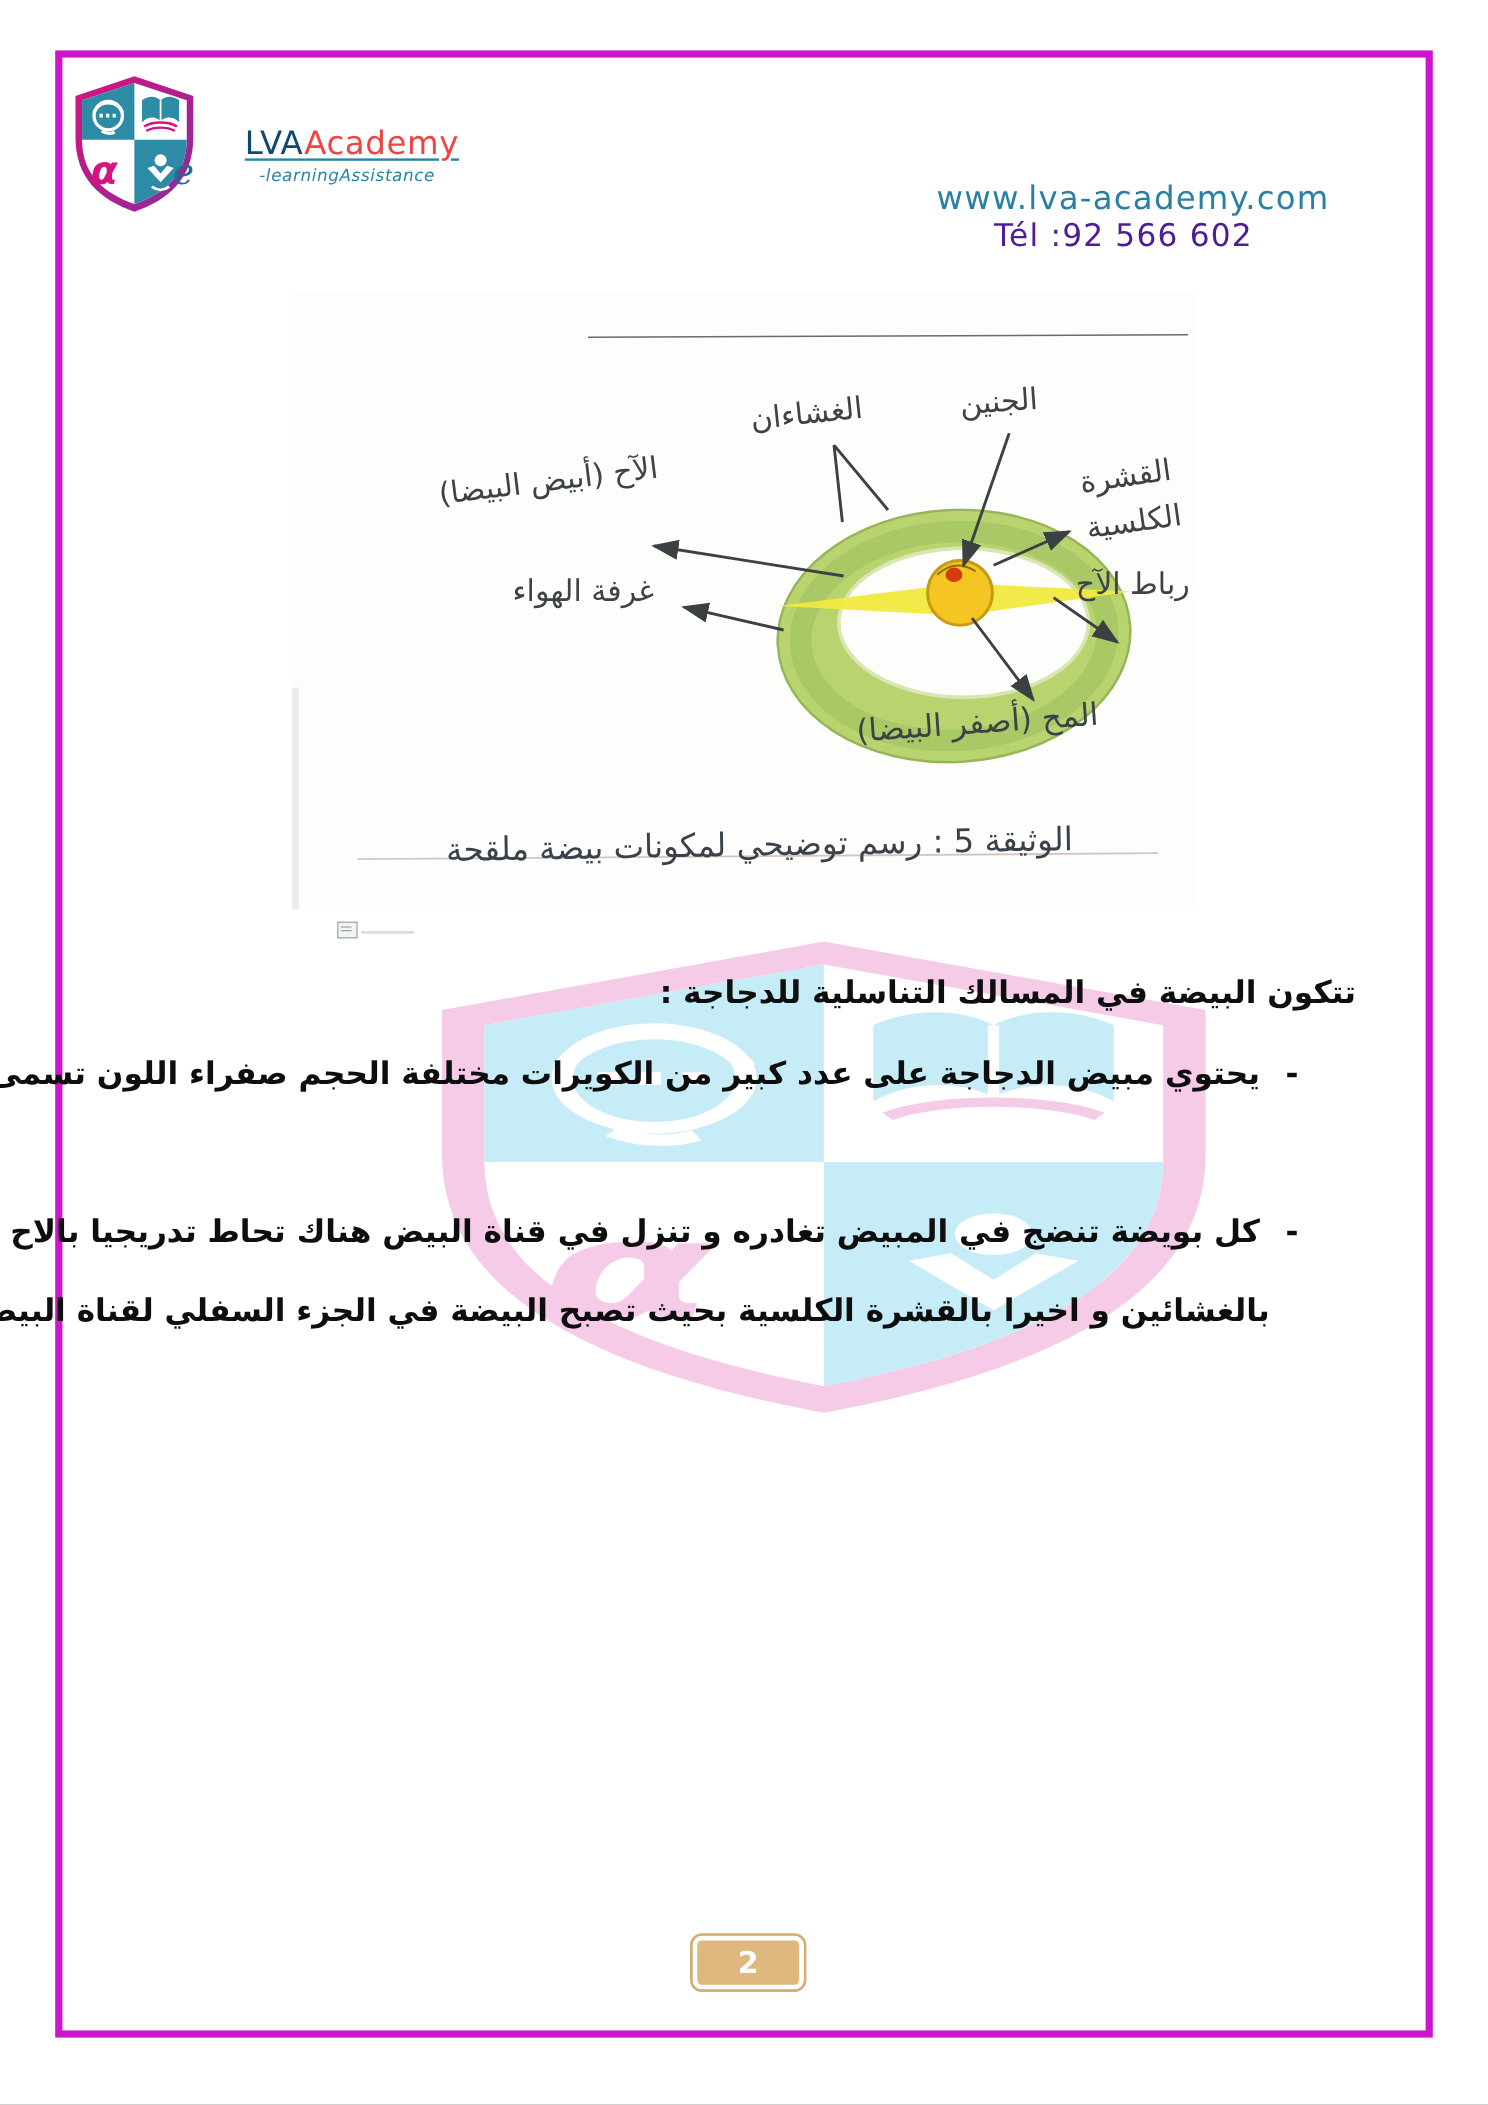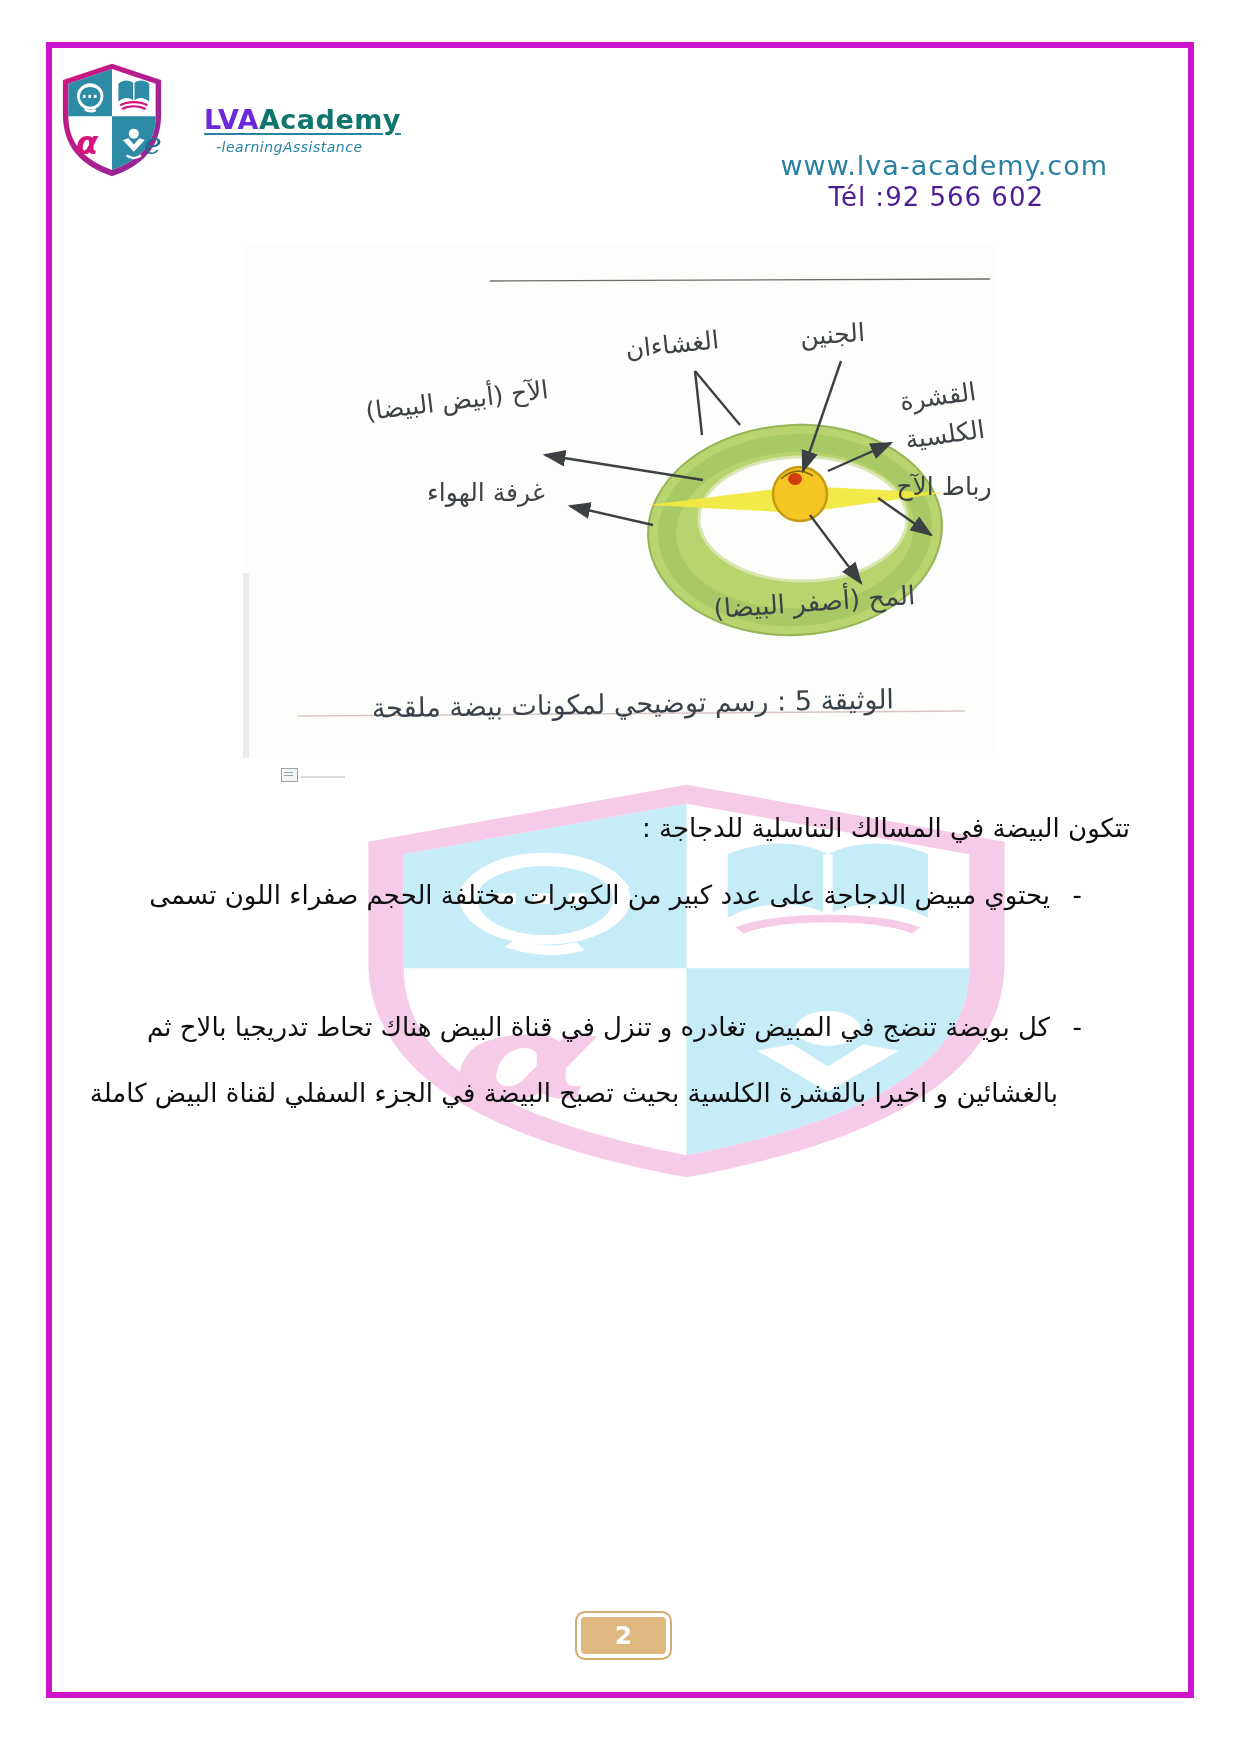--- a/index.html
+++ b/index.html
@@ -6,41 +6,41 @@
   #page{position:relative;width:1240px;height:1754px;background:#ffffff;overflow:hidden;
         font-family:"DejaVu Sans",sans-serif;margin:0 auto;}
   
   #frame{position:absolute;left:46px;top:42px;width:1136px;height:1644px;
          border:6px solid #cd15cd;}
   
   #logo{position:absolute;left:56px;top:60px;width:112px;height:120px;}
   #brand{position:absolute;left:204px;top:104px;white-space:nowrap;
          font-size:27px;letter-spacing:.5px;
          text-decoration:underline;text-decoration-color:#2a84a4;text-underline-offset:4px;}
-  #brand .b1{color:#6d28d9;font-weight:700;}
-  #brand .b2{color:#0f766e;font-weight:700;}
+  #brand .b1{color:#0c4a6e;font-weight:400;}
+  #brand .b2{color:#ef4444;font-weight:400;}
   #tagline{position:absolute;left:216px;top:139px;font-size:14px;color:#2a84a4;letter-spacing:.5px;font-style:italic;}
   #script-e{position:absolute;left:144px;top:126px;font-family:"DejaVu Serif",serif;
             font-style:italic;font-size:30px;color:#1d6f8d;}
   #website{position:absolute;right:132px;top:150px;font-size:27px;color:#2a80a2;
            letter-spacing:1px;white-space:nowrap;}
   #phone{position:absolute;right:196px;top:182px;font-size:26px;color:#4c1d95;
          letter-spacing:1px;white-space:nowrap;}
   
   #scan{position:absolute;left:243px;top:243px;width:752px;height:515px;}
   
   #watermark{position:absolute;left:333px;top:772px;width:707px;height:418px;opacity:.95;}
   
   #anchor{position:absolute;left:281px;top:768px;width:15px;height:12px;
           border:1px solid #9aa4ab;background:#f2f4f5;}
   #anchor:before{content:"";position:absolute;left:2px;top:3px;width:9px;height:1px;background:#9aa4ab;
                  box-shadow:0 3px 0 #9aa4ab;}
   #anchor-line{position:absolute;left:301px;top:776px;width:44px;height:2px;background:#d6d9db;}
   
-  .t{position:absolute;font-family:"DejaVu Sans",sans-serif;font-weight:400;font-size:26px;
+  .t{position:absolute;font-family:"DejaVu Sans",sans-serif;font-weight:700;font-size:26px;
      color:#0e0e0e;white-space:nowrap;direction:rtl;z-index:5;}
   
   #badge{position:absolute;left:575px;top:1611px;width:93px;height:45px;
          background:#deb87f;border:2px solid #d3ad72;border-radius:10px;
          box-shadow:inset 0 0 0 4px #ffffff;
          display:flex;align-items:center;justify-content:center;
          color:#ffffff;font-size:25px;font-weight:700;}
   svg text{font-family:"DejaVu Sans",sans-serif;}
   .hand{fill:#3d4246;}
   .cap{fill:#39424a;}

